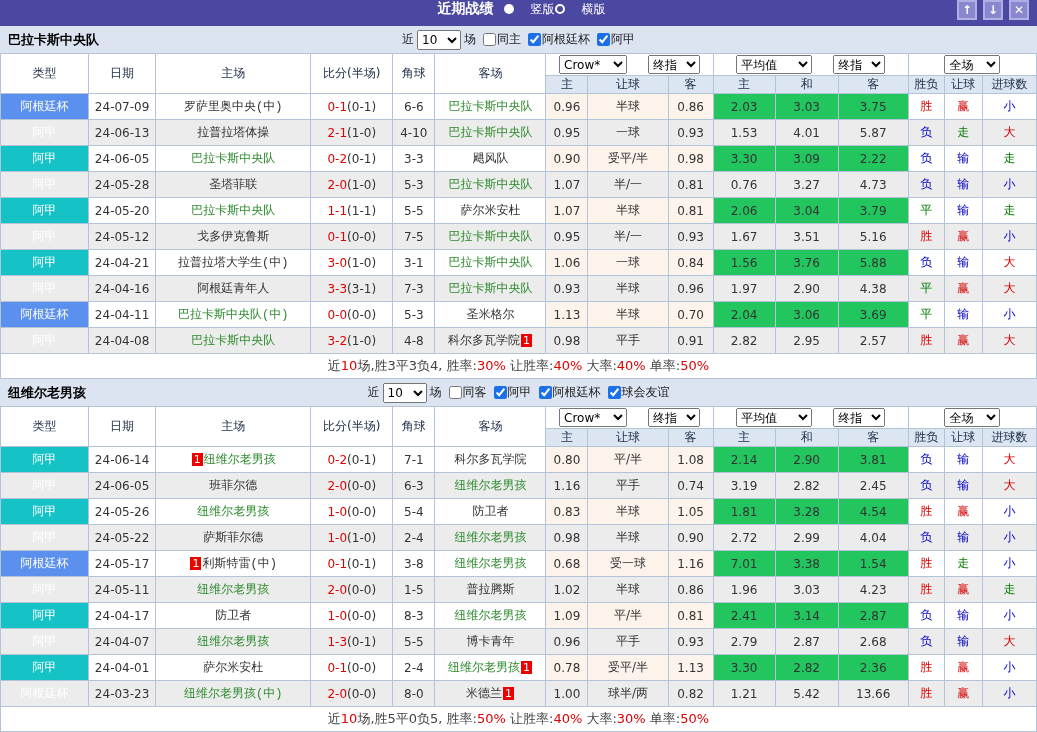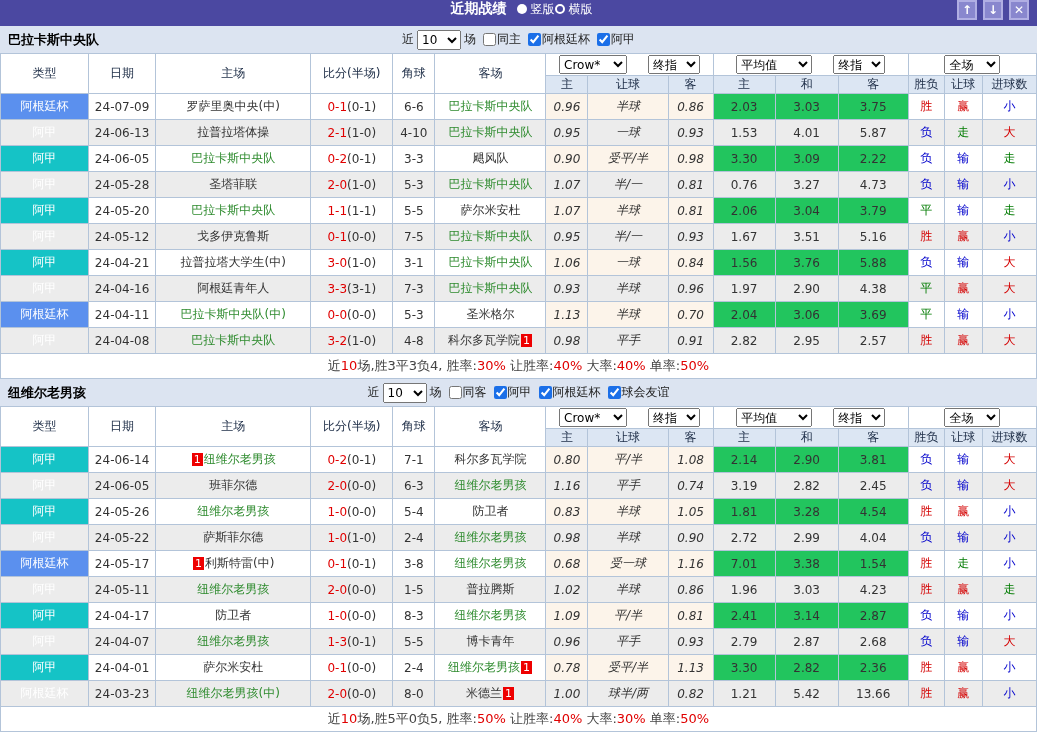--- a/index.html
+++ b/index.html
@@ -21,21 +21,21 @@
   }
   .titlebar .tb-spacer { width: 86px; }
   .titlebar .tb-center {
     flex: 1;
     display: flex;
     justify-content: center;
     align-items: center;
     gap: 10px;
   }
   .tb-title { font-weight: bold; font-size: 14px; }
-  .view-opt { display: inline-flex; align-items: center; gap: 4px; cursor: pointer; font-size: 12px; }
+  .view-opt { display: inline-flex; align-items: center; gap: 17px; cursor: pointer; font-size: 12px; }
   .radio { width: 10px; height: 10px; border-radius: 50%; display: inline-block; }
   .radio.sel { background: #fff; }
   .radio.unsel { border: 2px solid #fff; background: transparent; }
   .tb-buttons { display: flex; gap: 6px; padding-right: 8px; }
   .winbtn {
     width: 20px; height: 20px;
     background: #8987CE;
     border: 2px solid #B0AEE3;
     color: #fff;
     display: flex; align-items: center; justify-content: center;
@@ -86,26 +86,26 @@
     background: #DCE6F3;
     font-weight: normal;
     color: #1b2b45;
     font-size: 12px;
   }
   .ddcell { background: #fff; }
   .ddwrap { display: flex; justify-content: center; align-items: center; gap: 21px; }
   .ddwrap select { height: 19px; font-size: 12px; font-family: inherit; }
   .tbl tbody td { height: 26px; }
   .tbl tbody tr.even td { background: #ECECEC; }
-  .tbl tbody td.asia { background: #FCF4EA; font-style: italic; }
+  .tbl tbody td.asia { background: #FCF4EA; }
   .tbl tbody td.euro { background: #22c55e; }
   td.type { color: #fff; font-size: 12px; }
   td.type.t-cup { background: #5B90EE; }
   td.type.t-league { background: #15C3C6; }
-  .team { color: #333; }
+  .team { color: #333; font-family: Liberation Mono, monospace; }
   .team.focus { color: #2E8B2E; }
   .ft { color: #E00000; }
   .ht { color: #333; margin-top: 24px; }
   .rbadge {
     display: inline-block;
     background: #EE0000;
     color: #fff;
     font-size: 11px;
     line-height: 13px;
     padding: 0 2px;

